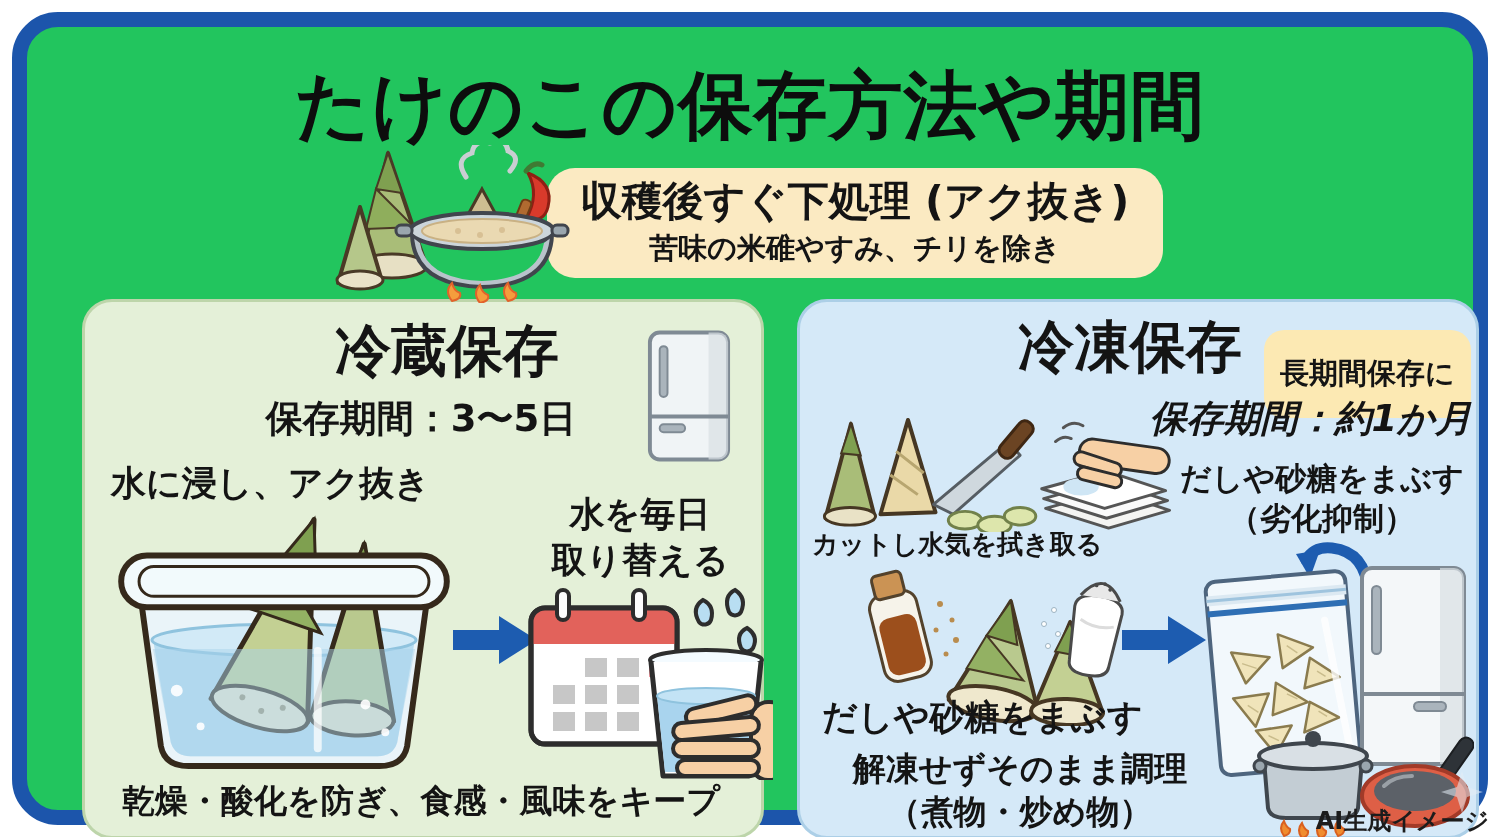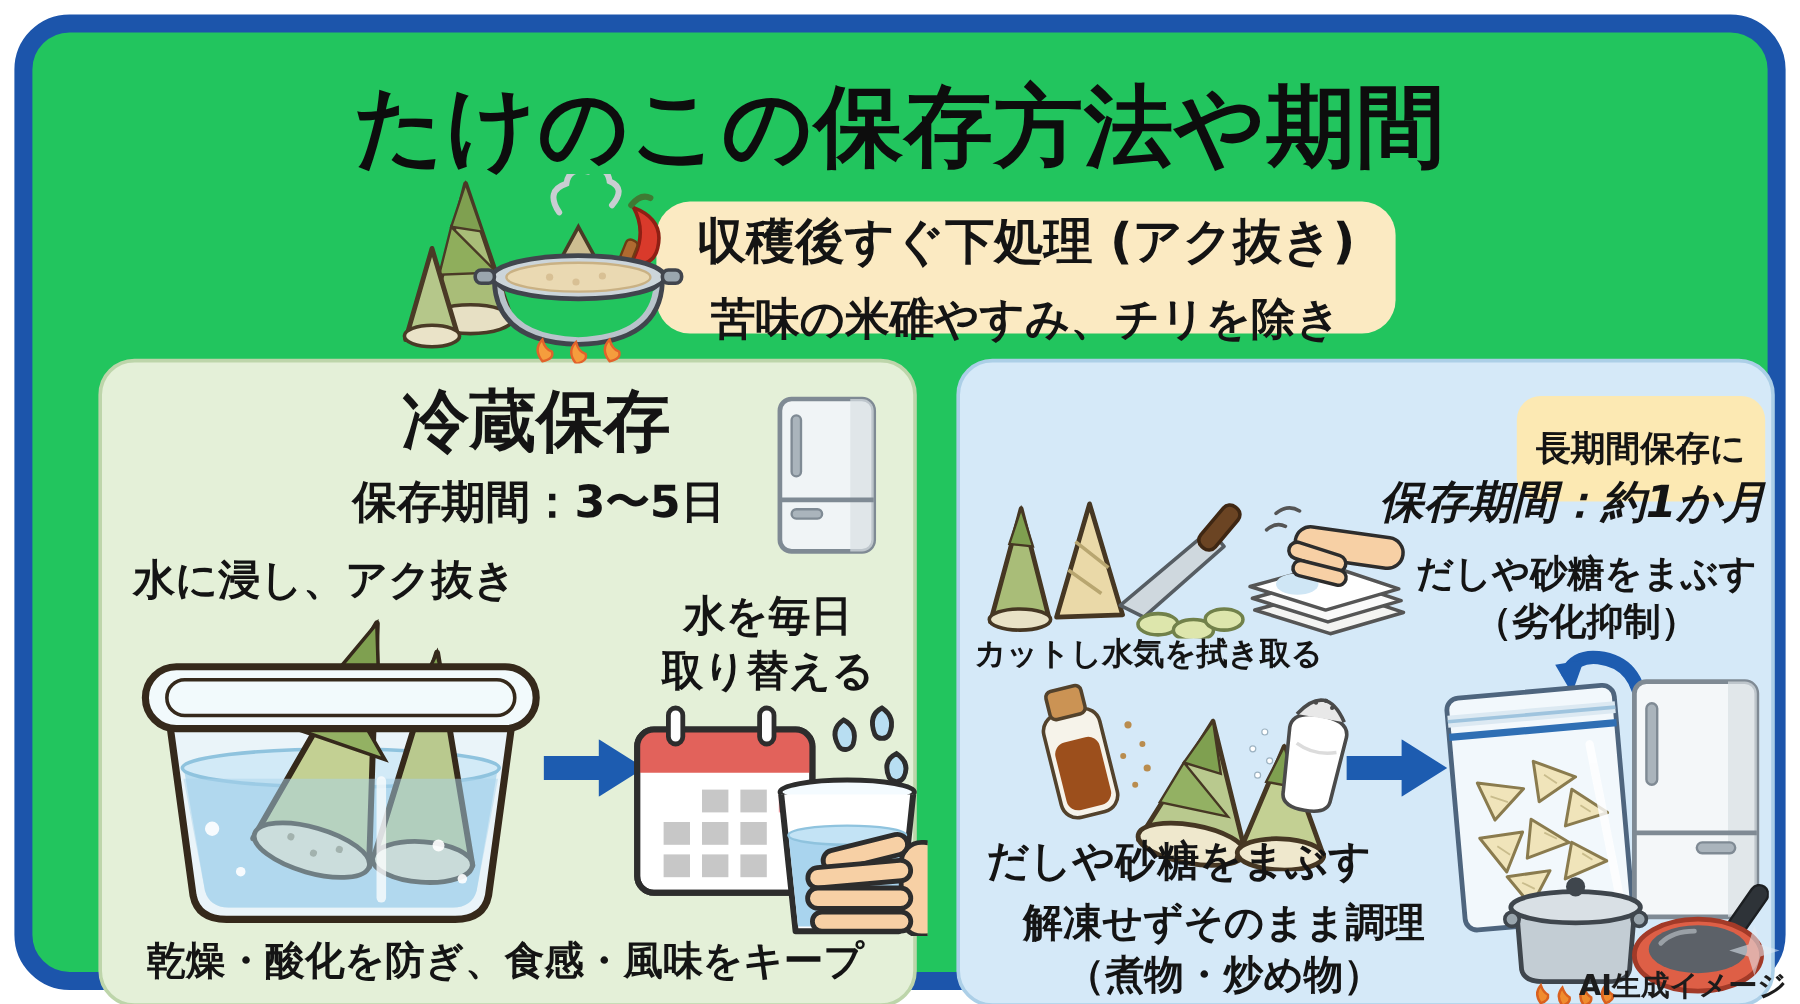--- a/index.html
+++ b/index.html
@@ -17,30 +17,30 @@
   .title{
     position:absolute;left:0;top:30px;width:100%;text-align:center;
     font-size:74px;font-weight:900;letter-spacing:1px;color:#0d0d0d;
   }
   .banner{
     position:absolute;left:520px;top:141px;width:616px;height:110px;
     background:#fbeac2;border-radius:28px;text-align:center;
     box-sizing:border-box;padding-top:10px;
   }
   .banner-line1{font-size:41px;font-weight:800;line-height:1.15;}
-  .banner-line2{font-size:37px;font-weight:800;margin-top:16px;}
+  .banner-line2{font-size:29px;font-weight:800;margin-top:4px;}
   .pot-illo{position:absolute;left:303px;top:118px;width:240px;height:158px;z-index:3;}
 
   .panel{position:absolute;top:272px;width:682px;height:540px;border-radius:30px;box-sizing:border-box;}
   .panel.green{left:55px;background:#e4f0d8;border:3px solid #bdd5aa;}
   .panel.blue{left:770px;background:#d5e9f8;border:3px solid #accfe7;}
 
   
   .fridge-title{position:absolute;left:0;top:12px;width:672px;text-align:center;font-size:56px;font-weight:900;padding-left:26px;}
-  .fridge-period{position:absolute;left:0;top:92px;width:672px;text-align:center;font-size:37px;font-weight:800;padding-left:28px;}
+  .fridge-period{position:absolute;left:0;top:92px;width:672px;text-align:center;font-size:37px;font-weight:800;}
   .fridge-icon{position:absolute;left:561px;top:26px;width:86px;height:136px;}
   .step-soak{position:absolute;left:26px;top:158px;font-size:35px;font-weight:800;}
   .container-illo{position:absolute;left:20px;top:198px;width:358px;height:278px;}
   .arrow-a{position:absolute;left:368px;top:314px;width:84px;height:48px;}
   .step-change{position:absolute;left:443px;top:190px;width:224px;text-align:center;font-size:35px;font-weight:800;line-height:1.3;}
   .calendar-illo{position:absolute;left:438px;top:280px;width:250px;height:198px;}
   .fridge-footer{position:absolute;left:0;top:477px;width:672px;text-align:center;font-size:33px;font-weight:800;}
 
   
   .freezer-title{position:absolute;left:0;top:8px;width:660px;text-align:center;font-size:56px;font-weight:900;}
@@ -184,20 +184,21 @@
         <rect x="150" y="138" width="86" height="17" rx="8.5" transform="rotate(-5 193 146)" fill="#f7d0a5" stroke="#2d2d2d" stroke-width="4"></rect>
         <rect x="150" y="158" width="86" height="17" rx="8.5" fill="#f7d0a5" stroke="#2d2d2d" stroke-width="4"></rect>
         <rect x="154" y="178" width="82" height="16" rx="8" fill="#f7d0a5" stroke="#2d2d2d" stroke-width="4"></rect>
       </g>
     </svg>
 
     <div class="fridge-footer">乾燥・酸化を防ぎ、食感・風味をキープ</div>
   </div>
 
   <div class="panel blue">
+    <div class="freezer-title">冷凍保存</div>
     <div class="badge">長期間保存に</div>
     <div class="freezer-period">保存期間：約1か月</div>
 
     <svg class="cut-illo" viewBox="0 0 365 120">
       <path d="M36 10 L60 104 L10 106 Z" fill="#a9bd78" stroke="#463723" stroke-width="4" stroke-linejoin="round"></path>
       <path d="M36 10 L46 42 L26 40 Z" fill="#7fa050" stroke="#463723" stroke-width="2"></path>
       <ellipse cx="35" cy="104" rx="26" ry="9" fill="#e9e2c6" stroke="#463723" stroke-width="3"></ellipse>
       <path d="M94 6 L122 100 L66 102 Z" fill="#ead9a8" stroke="#463723" stroke-width="4" stroke-linejoin="round"></path>
       <path d="M82 38 L110 60 M76 62 L104 82" stroke="#b8a670" stroke-width="3" fill="none"></path>
       <g>

